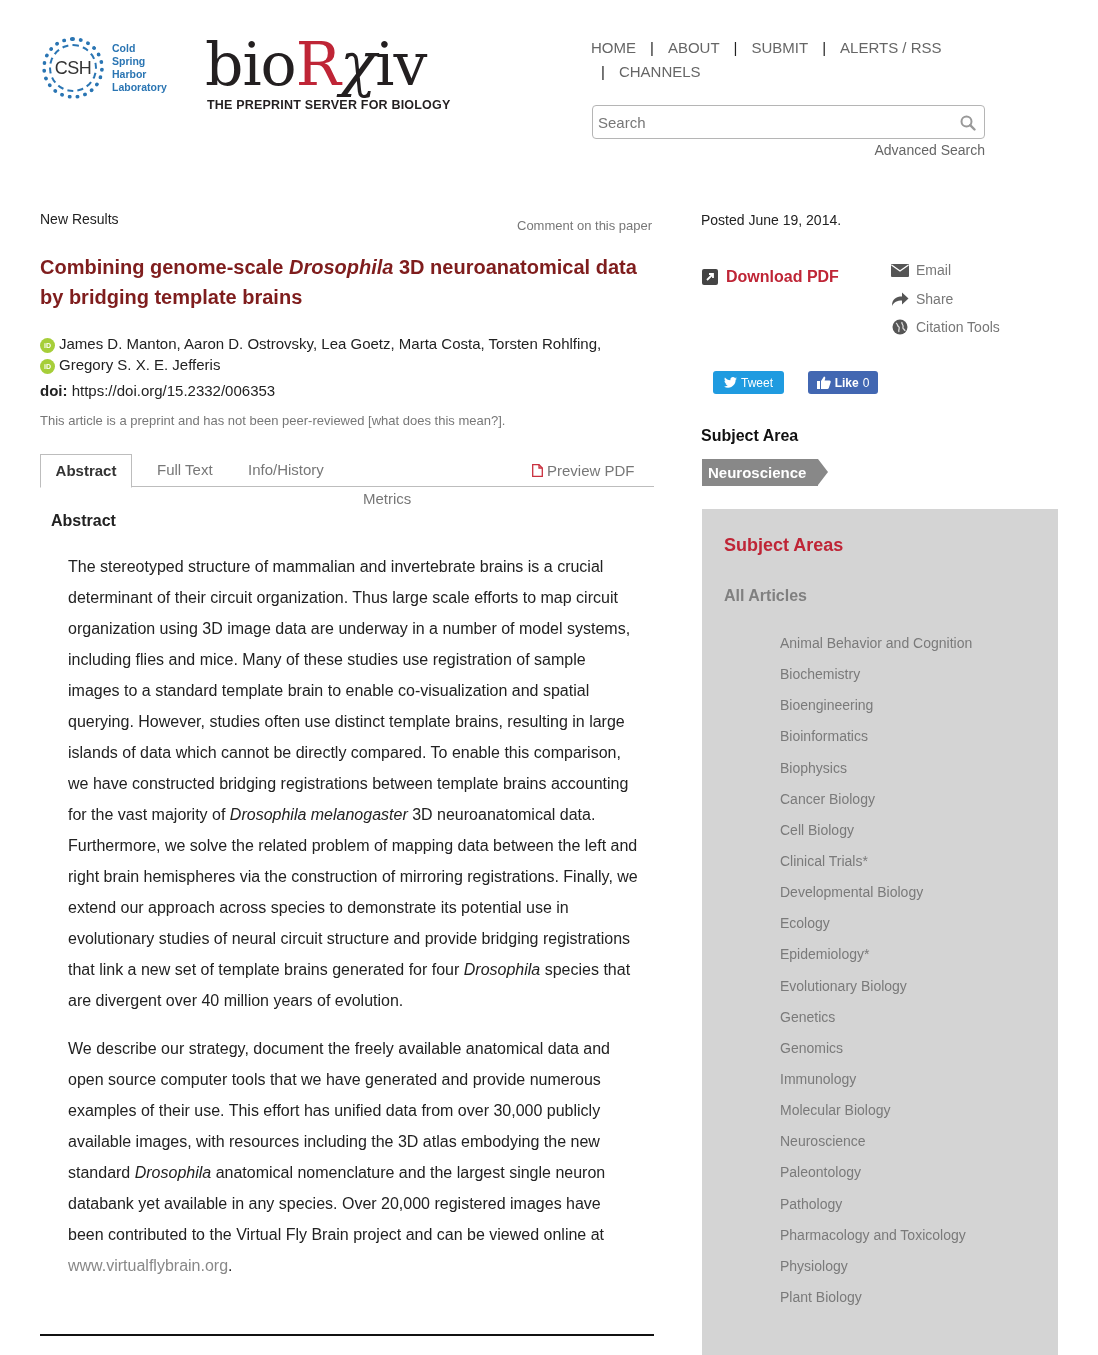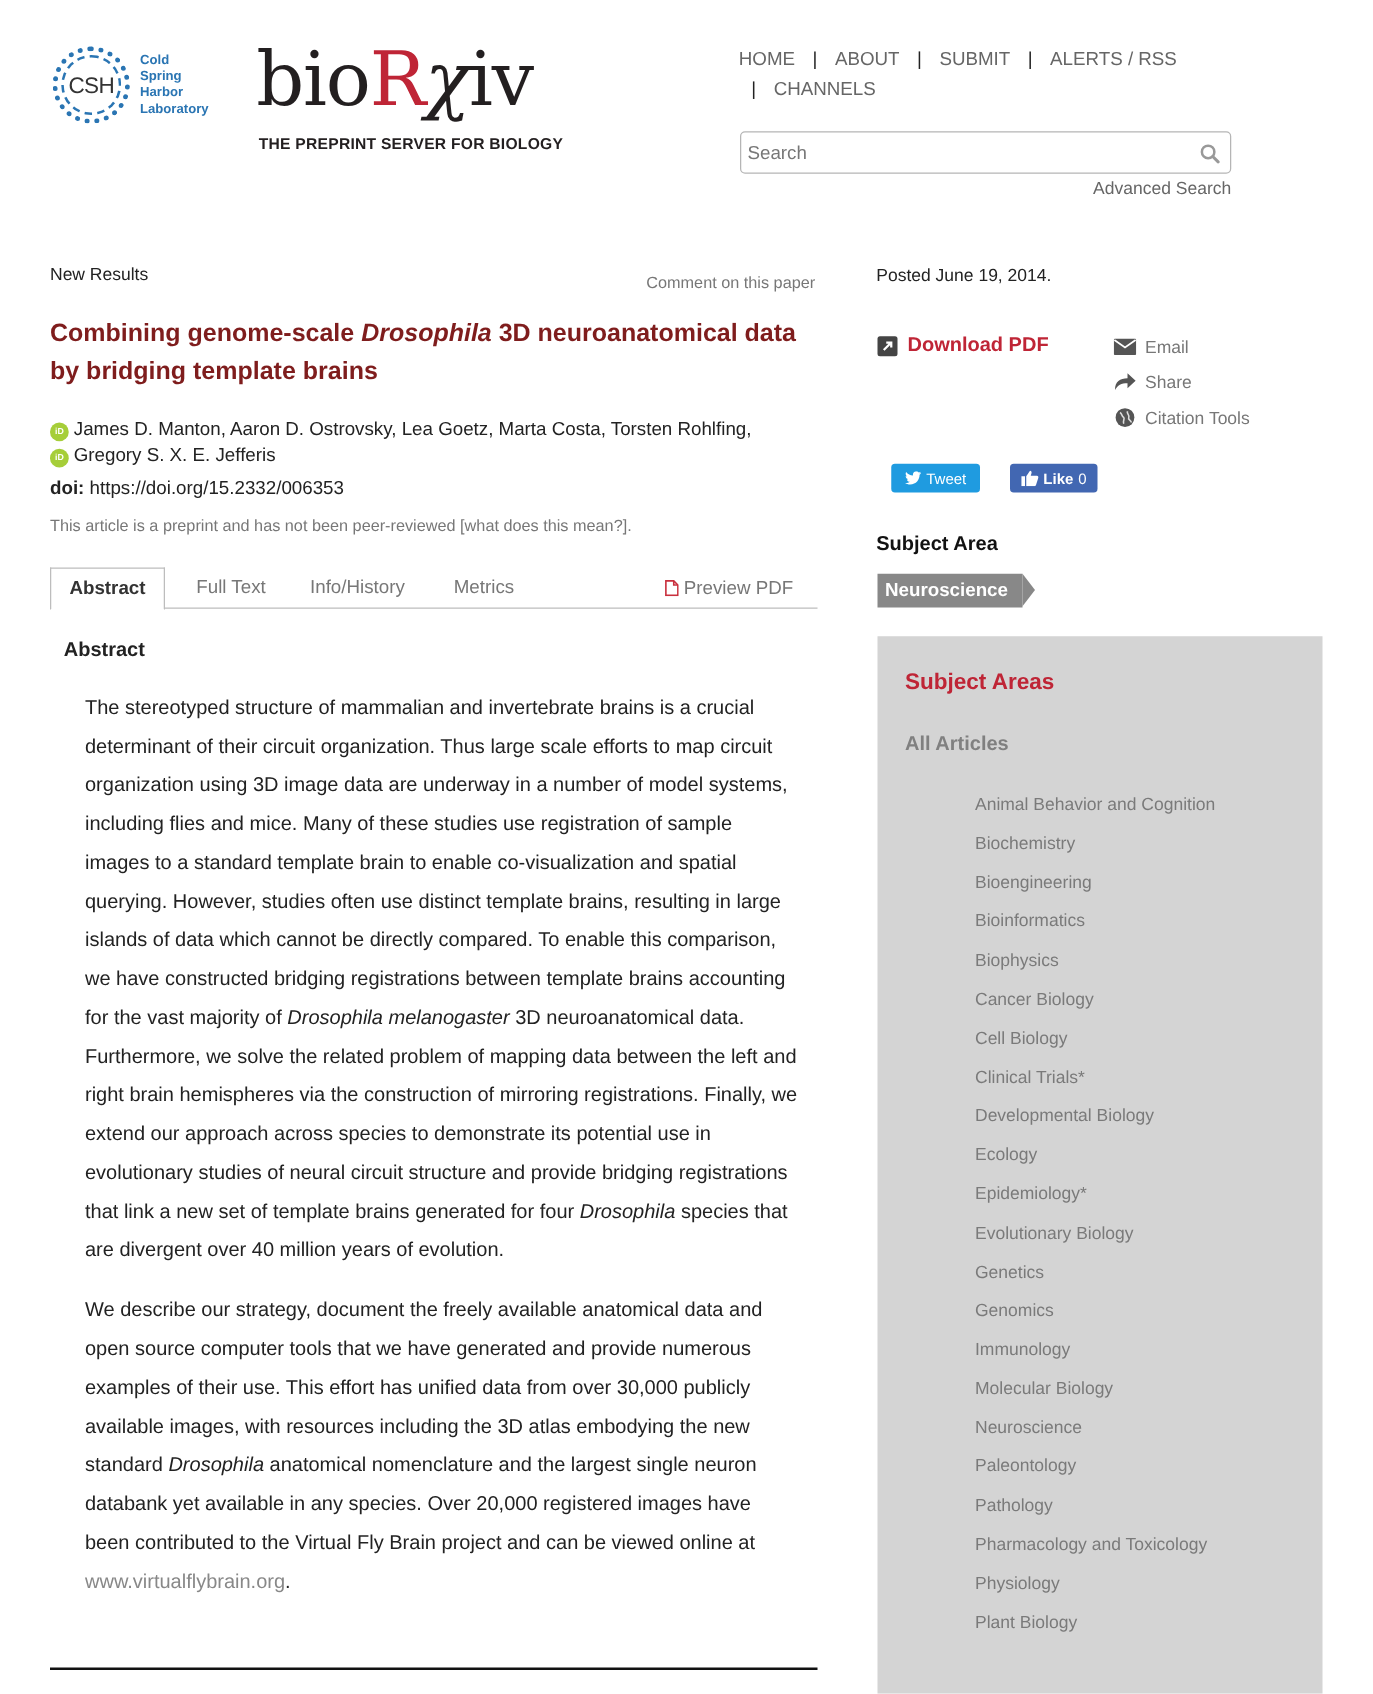--- a/index.html
+++ b/index.html
@@ -9,21 +9,21 @@
     
     .logo-csh { position: absolute; left: 42px; top: 36px; width: 140px; height: 64px; display: flex; align-items: center; }
     .csh-ring { width: 62px; height: 62px; border-radius: 50%; border: 4px dotted #2a75b3; display: flex; align-items: center; justify-content: center; position: relative; }
     .csh-ring::before { content: ""; position: absolute; inset: 3px; border-radius: 50%; border: 2px dashed #2a75b3; }
     .csh-ring span { font-family: "Liberation Sans", sans-serif; font-size: 18px; color: #333; letter-spacing: -0.5px; position: relative; z-index: 1; }
     .csh-text { margin-left: 8px; font-family: "Liberation Sans", sans-serif; font-weight: bold; font-size: 10.5px; line-height: 13px; color: #2a75b3; }
     .logo-biorxiv { position: absolute; left: 205px; top: 30px; width: 250px; }
     .biorxiv-word { font-family: "DejaVu Serif", serif; font-size: 60px; line-height: 68px; letter-spacing: -1px; color: #231f20; white-space: nowrap; }
     .biorxiv-word .r { color: #bf2536; }
     .biorxiv-word .chi { font-family: "DejaVu Serif", serif; font-style: italic; }
-    .biorxiv-tag { font-family: "Liberation Sans", sans-serif; font-weight: bold; font-size: 12.5px; color: #231f20; margin-top: 10px; padding-left: 2px; letter-spacing: 0.2px; white-space: nowrap; }
+    .biorxiv-tag { font-family: "Liberation Sans", sans-serif; font-weight: bold; font-size: 12.5px; color: #231f20; padding-left: 2px; letter-spacing: 0.2px; white-space: nowrap; }
 
     .topnav { position: absolute; left: 591px; top: 36px; width: 400px; font-family: "Liberation Sans", sans-serif; font-size: 15px; color: #666; line-height: 24px; }
     .topnav a { color: #666; text-decoration: none; }
     .topnav .sep { color: #222; margin: 0 14px; }
     .topnav .row2 { padding-left: 10px; }
     .topnav .row2 .sep { margin: 0 14px 0 0; }
 
     .search-box { position: absolute; left: 592px; top: 105px; width: 393px; height: 34px; border: 1px solid #b5b5b5; border-radius: 4px; background: #fff; }
     .search-box input { border: none; outline: none; width: 340px; height: 30px; margin: 1px 0 0 5px; font-family: "Liberation Sans", sans-serif; font-size: 15px; color: #be185d; background: transparent; }
     .search-box input::placeholder { color: #777; }
@@ -41,37 +41,37 @@
     .doi { position: absolute; left: 40px; top: 382px; font-family: "Liberation Sans", sans-serif; font-size: 15px; color: #222; }
     .doi b { font-weight: bold; }
     .preprint-note { position: absolute; left: 40px; top: 413px; font-family: "Liberation Sans", sans-serif; font-size: 13px; color: #777; }
     .preprint-note a { color: #777; text-decoration: none; }
 
     .tabs { position: absolute; left: 40px; top: 454px; width: 614px; height: 33px; border-bottom: 1px solid #bdbdbd; font-family: "Liberation Sans", sans-serif; font-size: 15px; }
     .tab { position: absolute; top: 0; height: 33px; line-height: 32px; color: #777; text-decoration: none; }
     .tab.active { left: 0; width: 92px; border: 1px solid #bdbdbd; border-bottom: 1px solid #fff; background: #fff; color: #333; font-weight: bold; text-align: center; height: 34px; }
     .tab-fulltext { left: 117px; }
     .tab-info { left: 208px; }
-    .tab-metrics { left: 323px; }
+    .tab-metrics { left: 323px; margin-top: 29px; }
     .tab-preview { left: 492px; display: flex; align-items: center; gap: 4px; }
     .pdf-icon { width: 11px; height: 13px; }
 
     .abstract-heading { position: absolute; left: 51px; top: 512px; font-family: "Liberation Sans", sans-serif; font-weight: bold; font-size: 16px; color: #222; }
     .abstract-body { position: absolute; left: 68px; top: 551px; width: 570px; font-family: "Liberation Sans", sans-serif; font-size: 16px; line-height: 31px; color: #222; }
     .abstract-body p { margin-bottom: 17px; }
     .abstract-body i { font-style: italic; }
     .abstract-body a { color: #888; text-decoration: none; }
     .bottom-rule { position: absolute; left: 40px; top: 1334px; width: 614px; height: 2px; background: #111; }
 
     
     .posted { position: absolute; left: 701px; top: 212px; font-family: "Liberation Sans", sans-serif; font-size: 14px; color: #222; }
     .download-pdf { position: absolute; left: 702px; top: 268px; display: flex; align-items: center; gap: 8px; font-family: "Liberation Sans", sans-serif; font-weight: bold; font-size: 16px; color: #bf2536; text-decoration: none; }
     .dl-icon { width: 16px; height: 16px; background: #444; border-radius: 2px; display: flex; align-items: center; justify-content: center; }
     .share-tools { position: absolute; left: 891px; top: 256px; font-family: "Liberation Sans", sans-serif; font-size: 14px; color: #777; }
-    .share-item { display: flex; align-items: flex-end; height: 28.5px; text-decoration: none; color: #777; }
+    .share-item { display: flex; align-items: center; height: 28.5px; text-decoration: none; color: #777; }
     .share-item svg { width: 18px; height: 16px; margin-right: 7px; }
 
     .tweet-btn { position: absolute; left: 713px; top: 371px; width: 71px; height: 23px; background: #1da1f2; border-radius: 3px; color: #fff; font-family: "Liberation Sans", sans-serif; font-weight: normal; font-size: 12px; display: flex; align-items: center; justify-content: center; gap: 4px; background: #1f9be0; }
     .like-btn { position: absolute; left: 808px; top: 371px; width: 70px; height: 23px; background: #4267b2; border-radius: 3px; color: #fff; font-family: "Liberation Sans", sans-serif; font-weight: bold; font-size: 12px; display: flex; align-items: center; justify-content: center; gap: 4px; }
     .like-btn .count { font-weight: normal; }
 
     .subject-area-heading { position: absolute; left: 701px; top: 427px; font-family: "Liberation Sans", sans-serif; font-weight: bold; font-size: 16px; color: #111; }
     .subject-tag { position: absolute; left: 702px; top: 459px; height: 27px; padding: 0 12px 0 6px; background: #888; color: #fff; font-family: "Liberation Sans", sans-serif; font-weight: bold; font-size: 15px; line-height: 27px; text-decoration: none; }
     .subject-tag::after { content: ""; position: absolute; right: -10px; top: 0; border-top: 13.5px solid transparent; border-bottom: 13.5px solid transparent; border-left: 10px solid #888; }
 

